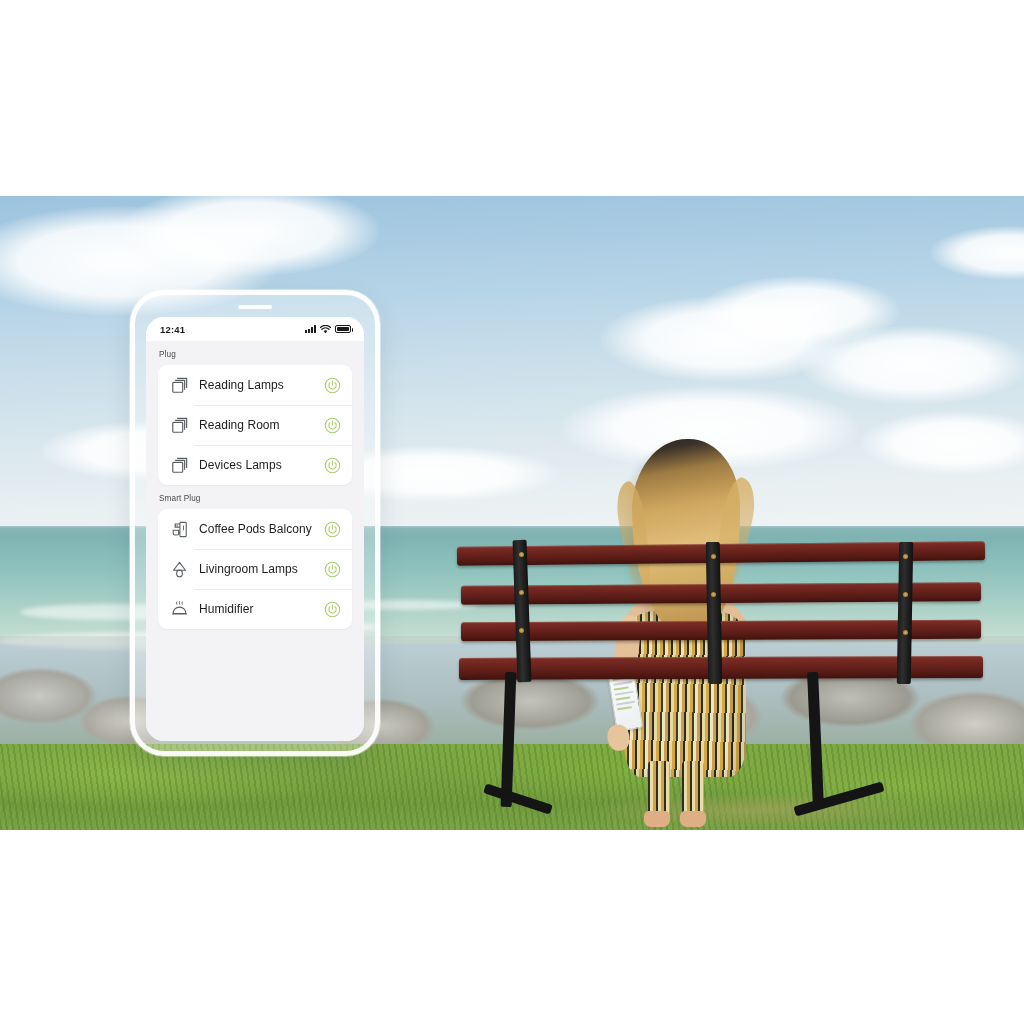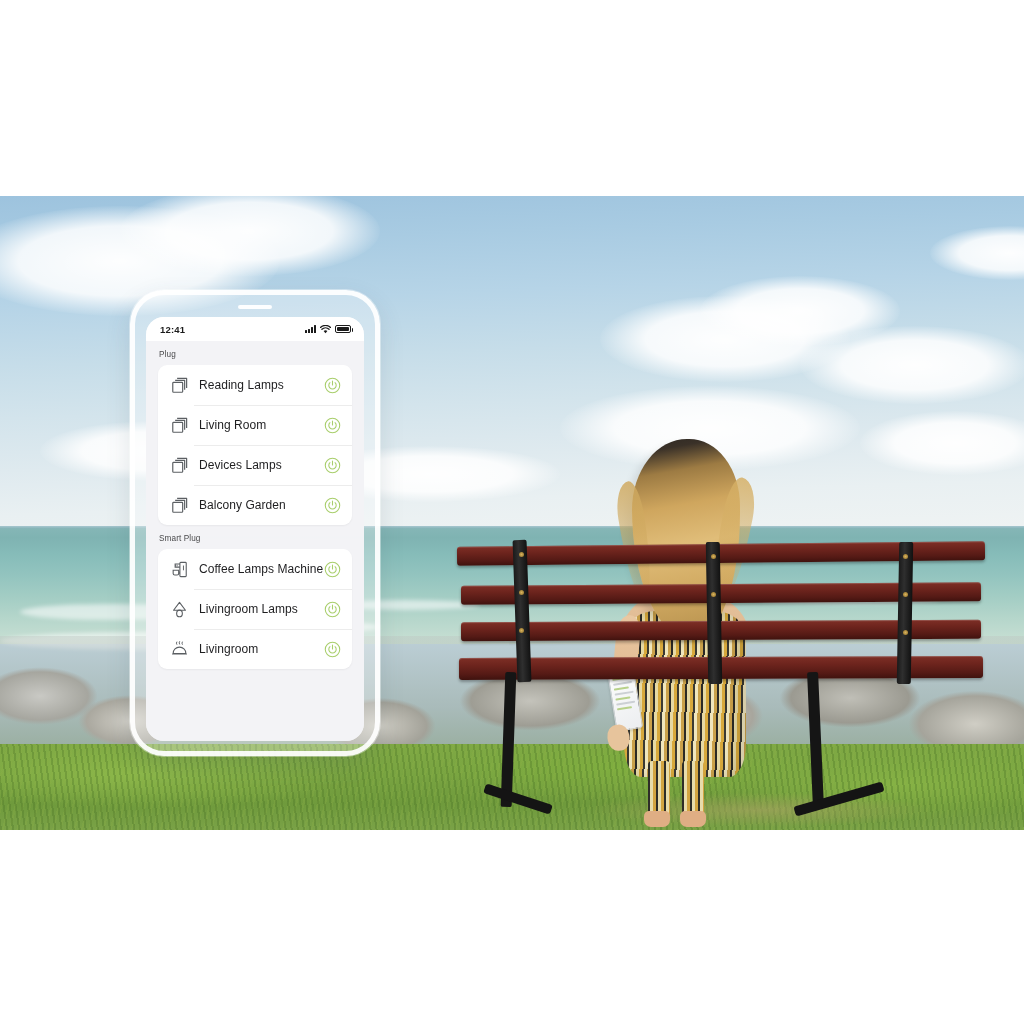--- a/index.html
+++ b/index.html
@@ -378,21 +378,21 @@
           </div>
 
           <div class="row">
             <span class="row-icon">
               <svg width="19" height="19" viewBox="0 0 24 24">
                 <path d="M9 3 H21 V15" fill="none" stroke="#5b5f63" stroke-width="1.5" stroke-linejoin="round"></path>
                 <path d="M6.5 5.5 H18.5 V17.5" fill="none" stroke="#5b5f63" stroke-width="1.5" stroke-linejoin="round"></path>
                 <rect x="3.5" y="8" width="12.5" height="12.5" rx="1" fill="#fff" stroke="#5b5f63" stroke-width="1.5"></rect>
               </svg>
             </span>
-            <span class="row-label">Living Room</span>
+            <span class="row-label">Reading Room</span>
             <span class="power">
               <svg width="17" height="17" viewBox="0 0 24 24">
                 <circle cx="12" cy="12" r="10.2" fill="none" stroke="#a8ce6b" stroke-width="1.5"></circle>
                 <path d="M8.4 8.1 A5.2 5.2 0 1 0 15.6 8.1" fill="none" stroke="#a8ce6b" stroke-width="1.5" stroke-linecap="round"></path>
                 <line x1="12" y1="5.6" x2="12" y2="11.4" stroke="#a8ce6b" stroke-width="1.5" stroke-linecap="round"></line>
               </svg>
             </span>
           </div>
 
           <div class="row">
@@ -406,55 +406,38 @@
             <span class="row-label">Devices Lamps</span>
             <span class="power">
               <svg width="17" height="17" viewBox="0 0 24 24">
                 <circle cx="12" cy="12" r="10.2" fill="none" stroke="#a8ce6b" stroke-width="1.5"></circle>
                 <path d="M8.4 8.1 A5.2 5.2 0 1 0 15.6 8.1" fill="none" stroke="#a8ce6b" stroke-width="1.5" stroke-linecap="round"></path>
                 <line x1="12" y1="5.6" x2="12" y2="11.4" stroke="#a8ce6b" stroke-width="1.5" stroke-linecap="round"></line>
               </svg>
             </span>
           </div>
 
-          <div class="row">
-            <span class="row-icon">
-              <svg width="19" height="19" viewBox="0 0 24 24">
-                <path d="M9 3 H21 V15" fill="none" stroke="#5b5f63" stroke-width="1.5" stroke-linejoin="round"></path>
-                <path d="M6.5 5.5 H18.5 V17.5" fill="none" stroke="#5b5f63" stroke-width="1.5" stroke-linejoin="round"></path>
-                <rect x="3.5" y="8" width="12.5" height="12.5" rx="1" fill="#fff" stroke="#5b5f63" stroke-width="1.5"></rect>
-              </svg>
-            </span>
-            <span class="row-label">Balcony Garden</span>
-            <span class="power">
-              <svg width="17" height="17" viewBox="0 0 24 24">
-                <circle cx="12" cy="12" r="10.2" fill="none" stroke="#a8ce6b" stroke-width="1.5"></circle>
-                <path d="M8.4 8.1 A5.2 5.2 0 1 0 15.6 8.1" fill="none" stroke="#a8ce6b" stroke-width="1.5" stroke-linecap="round"></path>
-                <line x1="12" y1="5.6" x2="12" y2="11.4" stroke="#a8ce6b" stroke-width="1.5" stroke-linecap="round"></line>
-              </svg>
-            </span>
-          </div>
         </div>
 
         <div class="section-label">Smart Plug</div>
         <div class="card">
 
           <div class="row">
             <span class="row-icon">
               <svg width="19" height="19" viewBox="0 0 24 24">
                 <rect x="12.5" y="3" width="8" height="18" rx="1" fill="none" stroke="#5b5f63" stroke-width="1.4"></rect>
                 <line x1="17" y1="7" x2="17" y2="13" stroke="#5b5f63" stroke-width="1.2"></line>
                 <path d="M12.5 5 H6.5 V9 H12.5" fill="none" stroke="#5b5f63" stroke-width="1.4"></path>
                 <path d="M4 13 H11 V17 A2 2 0 0 1 9 19 H6 A2 2 0 0 1 4 17 Z" fill="none" stroke="#5b5f63" stroke-width="1.4"></path>
                 <path d="M11 14.5 A1.8 1.8 0 0 1 11 17.5" fill="none" stroke="#5b5f63" stroke-width="1.3"></path>
                 <line x1="7" y1="6" x2="7" y2="8" stroke="#5b5f63" stroke-width="1"></line>
                 <line x1="9" y1="6" x2="9" y2="8" stroke="#5b5f63" stroke-width="1"></line>
               </svg>
             </span>
-            <span class="row-label">Coffee Lamps Machine</span>
+            <span class="row-label">Coffee Pods Balcony</span>
             <span class="power">
               <svg width="17" height="17" viewBox="0 0 24 24">
                 <circle cx="12" cy="12" r="10.2" fill="none" stroke="#a8ce6b" stroke-width="1.5"></circle>
                 <path d="M8.4 8.1 A5.2 5.2 0 1 0 15.6 8.1" fill="none" stroke="#a8ce6b" stroke-width="1.5" stroke-linecap="round"></path>
                 <line x1="12" y1="5.6" x2="12" y2="11.4" stroke="#a8ce6b" stroke-width="1.5" stroke-linecap="round"></line>
               </svg>
             </span>
           </div>
 
           <div class="row">
@@ -478,21 +461,21 @@
           <div class="row">
             <span class="row-icon">
               <svg width="19" height="19" viewBox="0 0 24 24">
                 <path d="M8.5 2.5 Q7.4 4 8.5 5.5" fill="none" stroke="#5b5f63" stroke-width="1.2" stroke-linecap="round"></path>
                 <path d="M12 2 Q10.9 3.6 12 5.2" fill="none" stroke="#5b5f63" stroke-width="1.2" stroke-linecap="round"></path>
                 <path d="M15.5 2.5 Q14.4 4 15.5 5.5" fill="none" stroke="#5b5f63" stroke-width="1.2" stroke-linecap="round"></path>
                 <path d="M4 17 A8 8 0 0 1 20 17 Z" fill="none" stroke="#5b5f63" stroke-width="1.4" stroke-linejoin="round"></path>
                 <line x1="3.2" y1="17.6" x2="20.8" y2="17.6" stroke="#5b5f63" stroke-width="1.4" stroke-linecap="round"></line>
               </svg>
             </span>
-            <span class="row-label">Livingroom</span>
+            <span class="row-label">Humidifier</span>
             <span class="power">
               <svg width="17" height="17" viewBox="0 0 24 24">
                 <circle cx="12" cy="12" r="10.2" fill="none" stroke="#a8ce6b" stroke-width="1.5"></circle>
                 <path d="M8.4 8.1 A5.2 5.2 0 1 0 15.6 8.1" fill="none" stroke="#a8ce6b" stroke-width="1.5" stroke-linecap="round"></path>
                 <line x1="12" y1="5.6" x2="12" y2="11.4" stroke="#a8ce6b" stroke-width="1.5" stroke-linecap="round"></line>
               </svg>
             </span>
           </div>
         </div>
 

